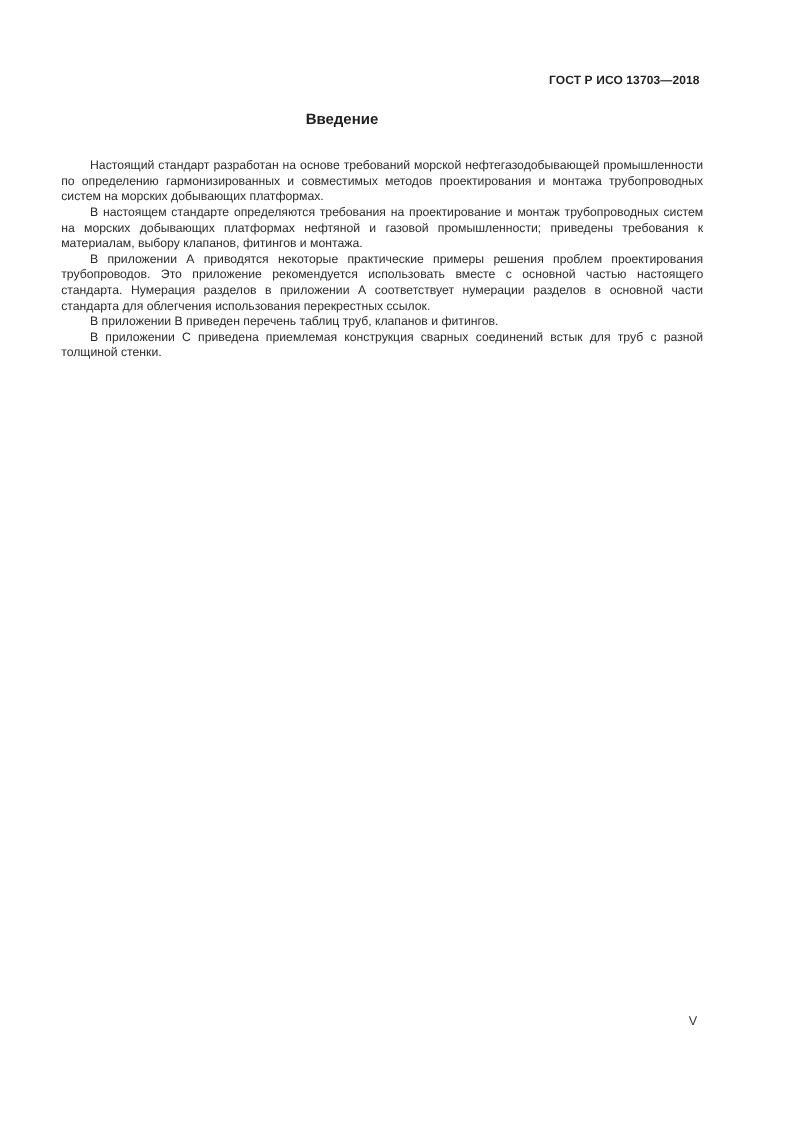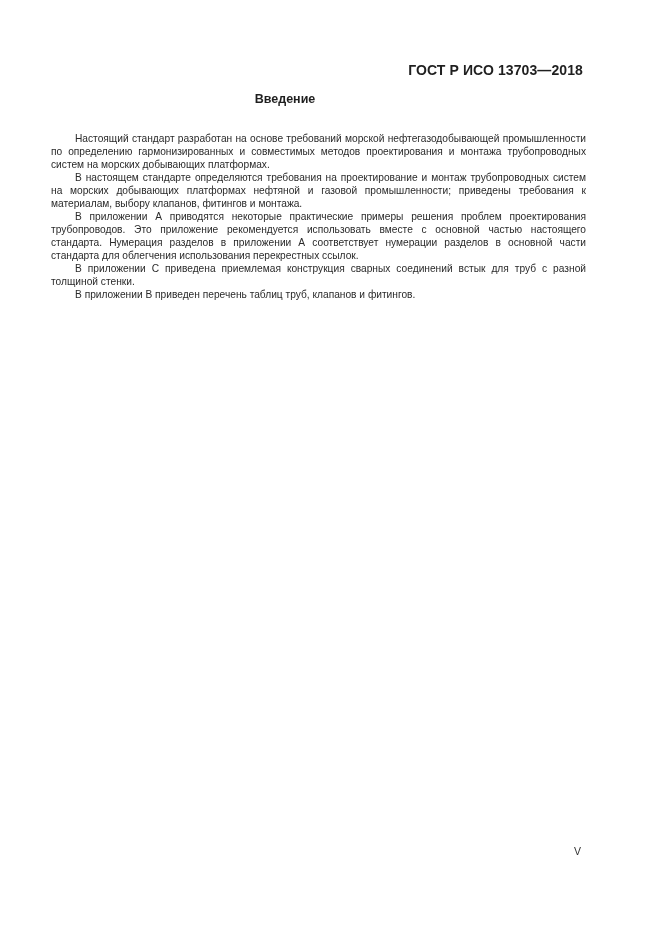--- a/index.html
+++ b/index.html
@@ -1,30 +1,30 @@
 <!DOCTYPE html>
 <html><head>
   <meta charset="utf-8">
   <style>
     html, body { margin: 0; padding: 0; background: #ffffff; }
     body { width: 661px; height: 935px; position: relative; overflow: hidden; font-family: "Liberation Sans", sans-serif; color: #2a2a2a; }
-    .doc-id { position: absolute; top: 62px; right: 78px; font-size: 14px; font-weight: bold; color: #1f1f1f; letter-spacing: 0.1px; padding-left: 16px; }
+    .doc-id { position: absolute; top: 62px; right: 78px; font-size: 10px; font-weight: bold; color: #1f1f1f; letter-spacing: 0.1px; padding-left: 16px; }
     .title { position: absolute; top: 92px; left: 0; width: 570px; text-align: center; font-size: 12.5px; font-weight: bold; color: #1f1f1f; }
     .body-text { position: absolute; top: 132px; left: 51px; width: 535px; font-size: 10.2px; line-height: 13px; }
     .body-text p { margin: 0; text-indent: 24px; text-align: justify; }
     .page-num { position: absolute; top: 845px; left: 574px; font-size: 10.5px; color: #333; }
   </style>
 </head>
 <body>
 
 <div class="doc-id">ГОСТ Р ИСО 13703—2018</div>
 
 <div class="title">Введение</div>
 
 <div class="body-text">
   <p>Настоящий стандарт разработан на основе требований морской нефтегазодобывающей промышленности по определению гармонизированных и совместимых методов проектирования и монтажа трубопроводных систем на морских добывающих платформах.</p>
   <p>В настоящем стандарте определяются требования на проектирование и монтаж трубопроводных систем на морских добывающих платформах нефтяной и газовой промышленности; приведены требования к материалам, выбору клапанов, фитингов и монтажа.</p>
   <p>В приложении А приводятся некоторые практические примеры решения проблем проектирования трубопроводов. Это приложение рекомендуется использовать вместе с основной частью настоящего стандарта. Нумерация разделов в приложении А соответствует нумерации разделов в основной части стандарта для облегчения использования перекрестных ссылок.</p>
+  <p>В приложении В приведен перечень таблиц труб, клапанов и фитингов.</p>
   <p>В приложении С приведена приемлемая конструкция сварных соединений встык для труб с разной толщиной стенки.</p>
-  <p>В приложении В приведен перечень таблиц труб, клапанов и фитингов.</p>
 </div>
 
 <div class="page-num">V</div>
 
 </body></html>

